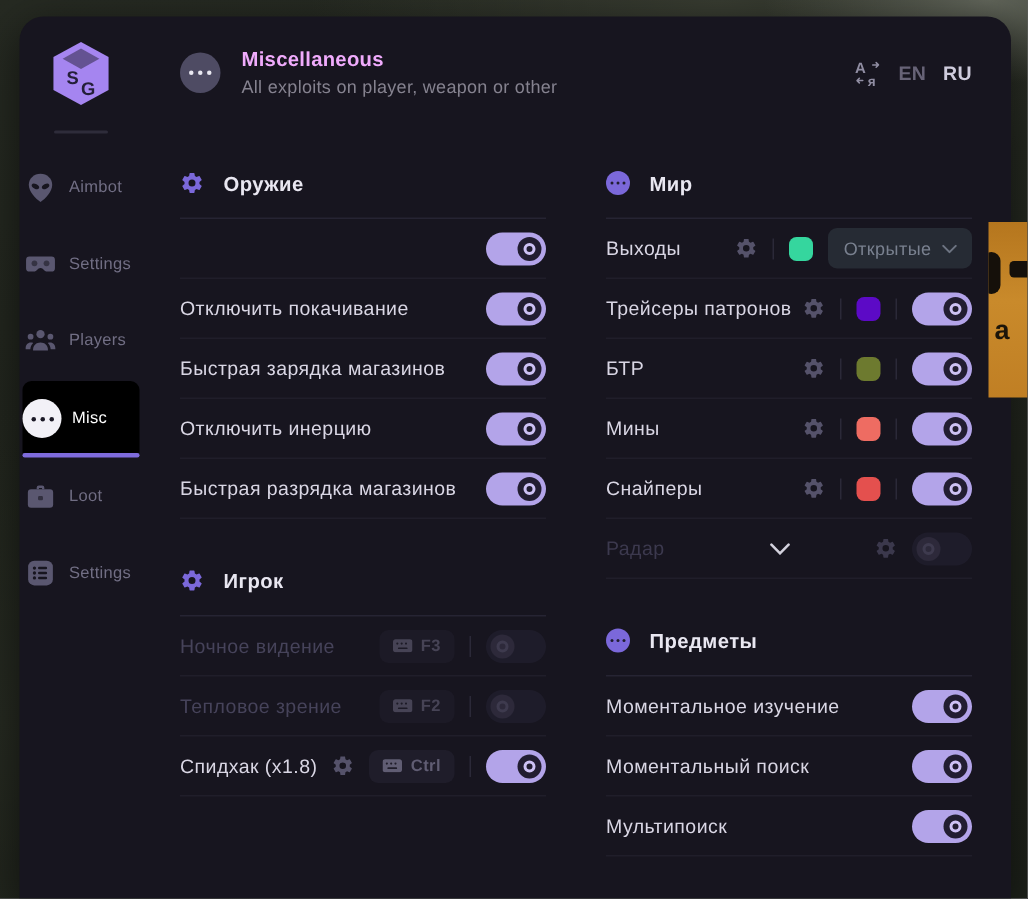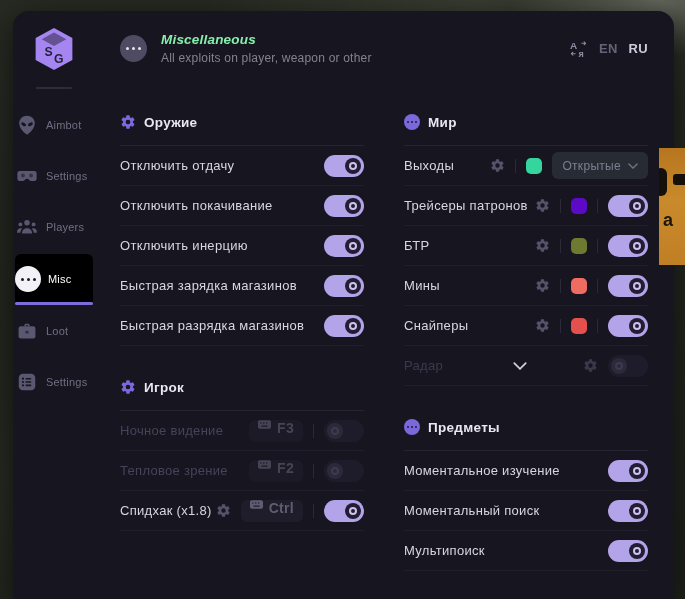--- a/index.html
+++ b/index.html
@@ -38,32 +38,32 @@
   .nav-icon{ width:24px; height:24px; display:flex; align-items:center; justify-content:center; }
   .misc-circle{ width:26px; height:26px; border-radius:50%; background:#f2f1f7; display:flex; align-items:center; justify-content:center; }
   .misc-circle .dot{ width:3px; height:3px; border-radius:50%; background:#1b1926; margin:0 1.5px; }
 
   
   .main{ flex:1; display:flex; flex-direction:column; min-width:0; }
   .main-header{ height:74px; display:flex; align-items:center; padding:0 26px 0 25px; }
   .header-icon-circle{ width:27px; height:27px; border-radius:50%; background:#4e4b63; display:flex; align-items:center; justify-content:center; flex:0 0 27px; }
   .header-icon-circle .dot{ width:3px; height:3px; border-radius:50%; background:#e9e8f1; margin:0 1.5px; }
   .header-titles{ margin-left:14px; }
-  .header-title{ font-size:13.5px; font-weight:700; color:#86efac; letter-spacing:.2px;font-style:italic; }
+  .header-title{ font-size:13.5px; font-weight:700; color:#f0abfc; letter-spacing:.2px; }
   .header-subtitle{ font-size:12px; color:#85828f; margin-top:4px; letter-spacing:.2px; }
   .header-right{ margin-left:auto; display:flex; align-items:center; gap:11px; }
   .translate-icon{ color:#908da2; display:flex; }
   .lang{ font-size:13px; font-weight:700; letter-spacing:.3px; cursor:pointer; }
   .lang.en{ color:#676377; }
   .lang.ru{ color:#cfccdd; }
 
   .main-body{ display:flex; gap:40px; padding:6px 26px 0 25px; }
   .col{ width:244px; min-width:0; }
 
-  .section-header{ display:flex; align-items:center; gap:8px; margin-top:20px; height:22px; }
+  .section-header{ display:flex; align-items:center; gap:13px; margin-top:20px; height:22px; }
   .section-title{ font-size:13.5px; font-weight:700; color:#e9e7f1; letter-spacing:.3px; }
   .section-gear{ color:#7b68da; display:flex; }
   .section-bubble{ width:16px; height:16px; border-radius:50%; background:#7b68da; display:flex; align-items:center; justify-content:center; }
   .section-bubble .dot{ width:2px; height:2px; border-radius:50%; background:#201d30; margin:0 1px; }
   .section-divider{ height:1px; background:#262433; margin-top:12px; }
 
   .row{ display:flex; align-items:center; height:40px; border-bottom:1px solid #201e2a; }
   .row-label{ font-size:13px; color:#d9d6e4; letter-spacing:.3px; white-space:nowrap; }
   .row-label.dim{ color:#46435a; }
   .row-label.dimmer{ color:#3c394e; }
@@ -77,21 +77,21 @@
 
   .toggle{ width:40px; height:22px; border-radius:11px; position:relative; cursor:pointer; flex:0 0 40px; }
   .toggle.on{ background:#b3a4e9; }
   .toggle.on .knob{ position:absolute; right:3px; top:3px; width:16px; height:16px; border-radius:50%; background:#221d31; }
   .toggle.on .knob::after{ content:""; position:absolute; left:4px; top:4px; width:4px; height:4px; border-radius:50%; border:2px solid #cdc1f4; }
   .toggle.off{ background:#232131; }
   .toggle.off .knob{ position:absolute; left:3px; top:3px; width:16px; height:16px; border-radius:50%; background:#393549; }
   .toggle.off .knob::after{ content:""; position:absolute; left:4px; top:4px; width:4px; height:4px; border-radius:50%; border:2px solid #534f68; }
   .toggle.dimmed{ opacity:.65; }
 
-  .hotkey{ display:flex; gap:6px; background:#1f1d2a; border-radius:6px; height:22px; padding:0 9px; color:#605d73; font-size:14px; font-weight:700; letter-spacing:.3px; cursor:pointer; }
+  .hotkey{ display:flex; align-items:center; gap:6px; background:#1f1d2a; border-radius:6px; height:22px; padding:0 9px; color:#605d73; font-size:11px; font-weight:700; letter-spacing:.3px; cursor:pointer; }
   .hotkey.dim{ opacity:.65; }
 
   .dropdown{ display:flex; align-items:center; gap:7px; background:#262b34; border-radius:6px; height:27px; padding:0 10px; color:#79808f; font-size:12px; letter-spacing:.3px; cursor:pointer; }
   .dropdown .chev{ display:flex; color:#6d7482; }
 
   .radar-chevron{ color:#d3d1dd; display:flex; margin-left:70px; cursor:pointer; }
 
   
   .bg-artifact{
     position:absolute; left:659px; top:148px; width:26px; height:117px;
@@ -228,45 +228,44 @@
           <span class="section-gear">
             <svg width="16" height="16" viewBox="0 0 24 24" fill="currentColor">
                 <path d="M19.43 12.98c.04-.32.07-.64.07-.98s-.03-.66-.07-.98l2.11-1.65a.5.5 0 0 0 .12-.64l-2-3.46a.5.5 0 0 0-.61-.22l-2.49 1a7.03 7.03 0 0 0-1.69-.98l-.38-2.65A.49.49 0 0 0 14 2h-4a.49.49 0 0 0-.49.42l-.38 2.65c-.61.25-1.17.59-1.69.98l-2.49-1a.5.5 0 0 0-.61.22l-2 3.46a.5.5 0 0 0 .12.64l2.11 1.65c-.04.32-.07.65-.07.98s.03.66.07.98l-2.11 1.65a.5.5 0 0 0-.12.64l2 3.46c.14.24.42.34.61.22l2.49-1c.52.39 1.08.73 1.69.98l.38 2.65c.05.28.27.42.49.42h4c.22 0 .44-.14.49-.42l.38-2.65a7.03 7.03 0 0 0 1.69-.98l2.49 1c.19.12.47.02.61-.22l2-3.46a.5.5 0 0 0-.12-.64l-2.11-1.65zM12 15.5a3.5 3.5 0 1 1 0-7 3.5 3.5 0 0 1 0 7z"></path>
               </svg>
           </span>
           <span class="section-title">Оружие</span>
         </div>
         <div class="section-divider"></div>
 
         <div class="row">
-          <span class="row-label">Отключить отдачу</span>
           <div class="controls">
               <span class="toggle on">
                 <span class="knob"></span>
               </span>
             </div>
         </div>
         <div class="row">
           <span class="row-label">Отключить покачивание</span>
           <div class="controls">
               <span class="toggle on">
                 <span class="knob"></span>
               </span>
             </div>
         </div>
         <div class="row">
+          <span class="row-label">Быстрая зарядка магазинов</span>
+          <div class="controls">
+              <span class="toggle on">
+                <span class="knob"></span>
+              </span>
+            </div>
+        </div>
+        <div class="row">
           <span class="row-label">Отключить инерцию</span>
-          <div class="controls">
-              <span class="toggle on">
-                <span class="knob"></span>
-              </span>
-            </div>
-        </div>
-        <div class="row">
-          <span class="row-label">Быстрая зарядка магазинов</span>
           <div class="controls">
               <span class="toggle on">
                 <span class="knob"></span>
               </span>
             </div>
         </div>
         <div class="row">
           <span class="row-label">Быстрая разрядка магазинов</span>
           <div class="controls">
               <span class="toggle on">

